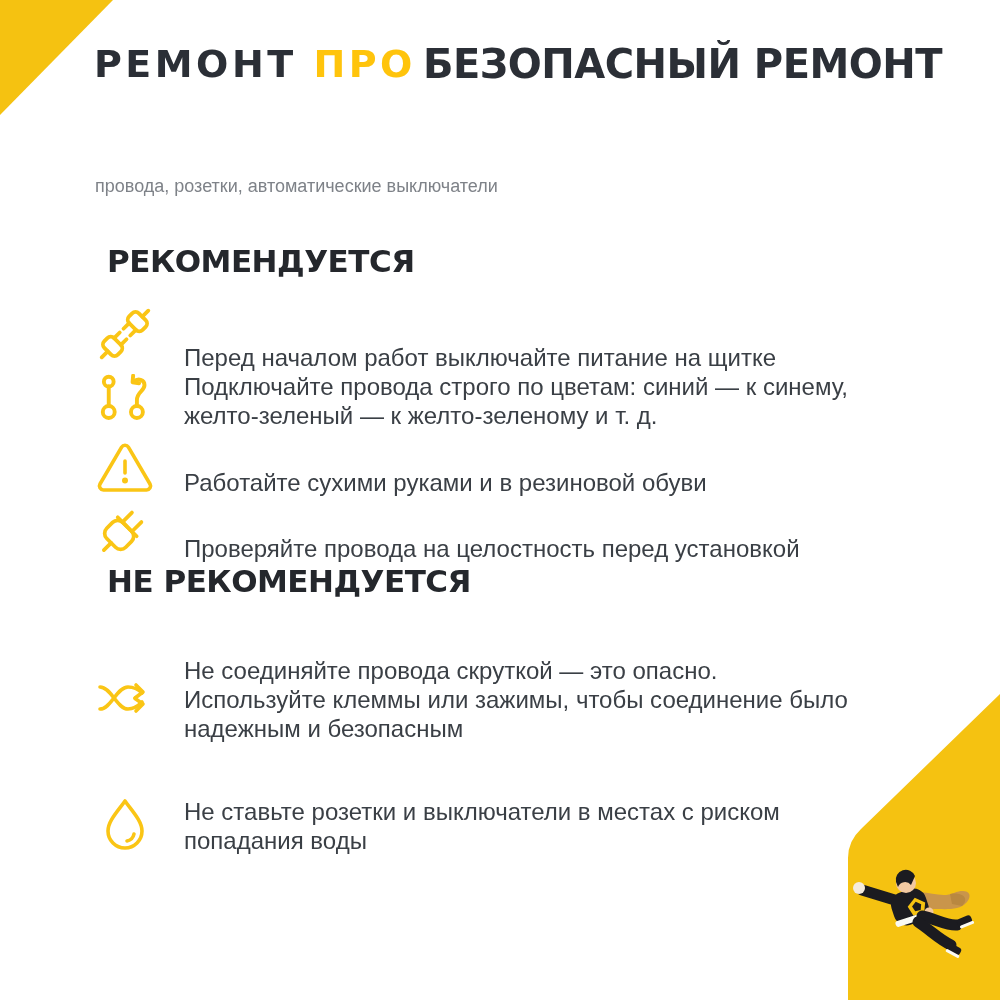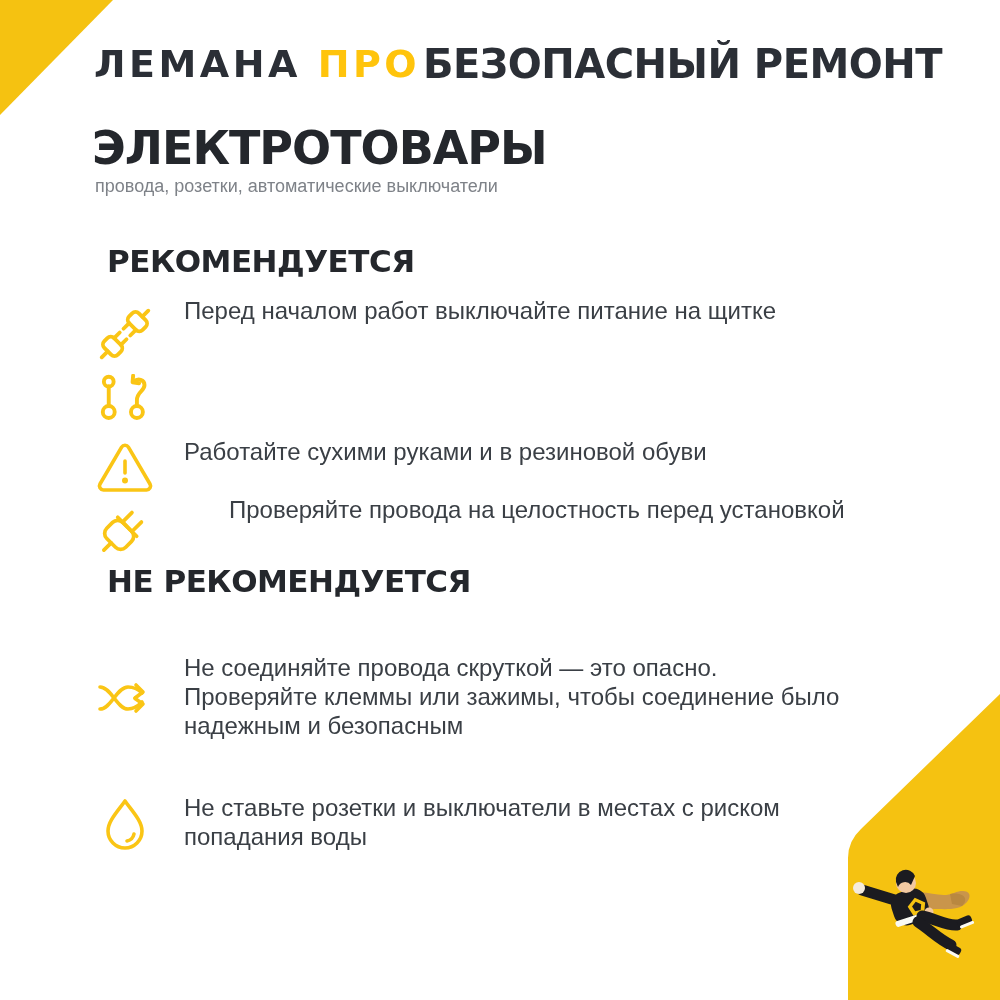--- a/index.html
+++ b/index.html
@@ -43,35 +43,35 @@
   .section-heading{
     position:absolute;left:95px;
     font-family:"DejaVu Sans",sans-serif;font-weight:800;font-size:31px;
     letter-spacing:-0.5px;color:var(--heading-dark);white-space:nowrap;margin-left:12px;
   }
   .sec1{top:243px;}
   .sec2{top:563px;}
   
   .tip-row{
     position:absolute;left:88px;width:830px;
-    display:flex;align-items:flex-start;
+    display:flex;align-items:flex-end;
   }
   .tip-icon-box{
     width:74px;min-width:74px;height:100%;
     display:flex;align-items:center;justify-content:center;margin-right:22px;
   }
   .tip-text{
     font-size:24px;line-height:29px;color:var(--body-text);
     white-space:pre-line;
   }
   .ic{color:var(--icon-yellow);display:block;}
   .r1{top:296px;height:76px;}
   .r2{top:368px;height:62px;}
   .r3{top:437px;height:60px;}
-  .r4{top:495px;height:68px;gap:45px;}
+  .r4{top:495px;height:68px;}
   .r5{top:653px;height:90px;}
   .r6{top:793px;height:62px;}
 </style>
 </head>
 <body>
 
 <div class="canvas">
 
   <svg class="corner-svg" viewBox="0 0 1000 1000">
     <polygon points="0,0 113,0 0,115" fill="var(--accent-yellow)"></polygon>
@@ -106,24 +106,23 @@
         <rect x="0" y="0" width="15" height="8" rx="3" fill="#1B1B20"></rect>
         <rect x="1" y="7" width="15" height="3" rx="1.5" fill="#FAFAF4"></rect>
       </g>
       <g transform="translate(99,76) rotate(28)">
         <rect x="0" y="0" width="15" height="8" rx="3" fill="#1B1B20"></rect>
         <rect x="1" y="7" width="15" height="3" rx="1.5" fill="#FAFAF4"></rect>
       </g>
     </g>
   </svg>
 
-  <div class="logo"><span>ЛЕМАНА</span> <span class="accent">ПРО</span></div>
+  <div class="logo"><span>РЕМОНТ</span> <span class="accent">ПРО</span></div>
   <div class="masthead">БЕЗОПАСНЫЙ РЕМОНТ</div>
 
-  <div class="page-title">ЭЛЕКТРОТОВАРЫ</div>
   <div class="page-subtitle">провода, розетки, автоматические выключатели</div>
 
   <div class="section-heading sec1">РЕКОМЕНДУЕТСЯ</div>
 
   <div class="tip-row r1">
     <div class="tip-icon-box">
       <svg class="ic" width="68" height="68" viewBox="0 0 64 64" fill="none" stroke="currentColor" stroke-width="3.6" stroke-linecap="round" stroke-linejoin="round">
         <g transform="rotate(-45 32 32)">
           <line x1="1" y1="32" x2="9" y2="32"></line>
           <rect x="9" y="23" width="13" height="18" rx="4.5"></rect>
@@ -143,20 +142,22 @@
     <div class="tip-icon-box">
       <svg class="ic" width="52" height="50" viewBox="0 0 48 46" fill="none" stroke="currentColor" stroke-width="3.6" stroke-linecap="round" stroke-linejoin="round">
         <circle cx="9" cy="7" r="4.5"></circle>
         <line x1="9" y1="11.5" x2="9" y2="29.5"></line>
         <circle cx="9" cy="35" r="5.5"></circle>
         <circle cx="35" cy="35" r="5.5"></circle>
         <path d="M35 29.5 L35 24 C35 16 42 16 42 10 C42 5 36 3.5 32 7"></path>
         <polyline points="31.5,1.5 31,7.5 37,8.5"></polyline>
       </svg>
     </div>
+    <div class="tip-text">Подключайте провода строго по цветам: синий — к синему,
+желто-зеленый — к желто-зеленому и т. д.</div>
   </div>
 
   <div class="tip-row r3">
     <div class="tip-icon-box">
       <svg class="ic" width="58" height="50" viewBox="0 0 58 50" fill="none" stroke="currentColor" stroke-width="3.6" stroke-linecap="round" stroke-linejoin="round">
         <path d="M25.6 5.1 a4 4 0 0 1 6.8 0 L54 42 a4 4 0 0 1 -3.4 6 H7.4 A4 4 0 0 1 4 42 Z"></path>
         <line x1="29" y1="19" x2="29" y2="31"></line>
         <circle cx="29" cy="38.5" r="1.2" fill="currentColor"></circle>
       </svg>
     </div>
@@ -183,21 +184,21 @@
   <div class="tip-row r5">
     <div class="tip-icon-box">
       <svg class="ic" width="56" height="44" viewBox="0 0 56 44" fill="none" stroke="currentColor" stroke-width="3.6" stroke-linecap="round" stroke-linejoin="round">
         <path d="M3 11 C14 11 20 33 31 33 C38 33 42 29 45 26"></path>
         <path d="M3 33 C14 33 20 11 31 11 C38 11 42 14 45 17"></path>
         <polyline points="39,9 46,16 38,22"></polyline>
         <polyline points="39,35 46,28 38,22.5"></polyline>
       </svg>
     </div>
     <div class="tip-text">Не соединяйте провода скруткой — это опасно.
-Проверяйте клеммы или зажимы, чтобы соединение было
+Используйте клеммы или зажимы, чтобы соединение было
 надежным и безопасным</div>
   </div>
 
   <div class="tip-row r6">
     <div class="tip-icon-box">
       <svg class="ic" width="42" height="52" viewBox="0 0 42 52" fill="none" stroke="currentColor" stroke-width="3.6" stroke-linecap="round" stroke-linejoin="round">
         <path d="M21 3 C28 13 38 23 38 33 A17 17 0 1 1 4 33 C4 23 14 13 21 3 Z"></path>
         <path d="M23 43 A9 9 0 0 0 30 36"></path>
       </svg>
     </div>

